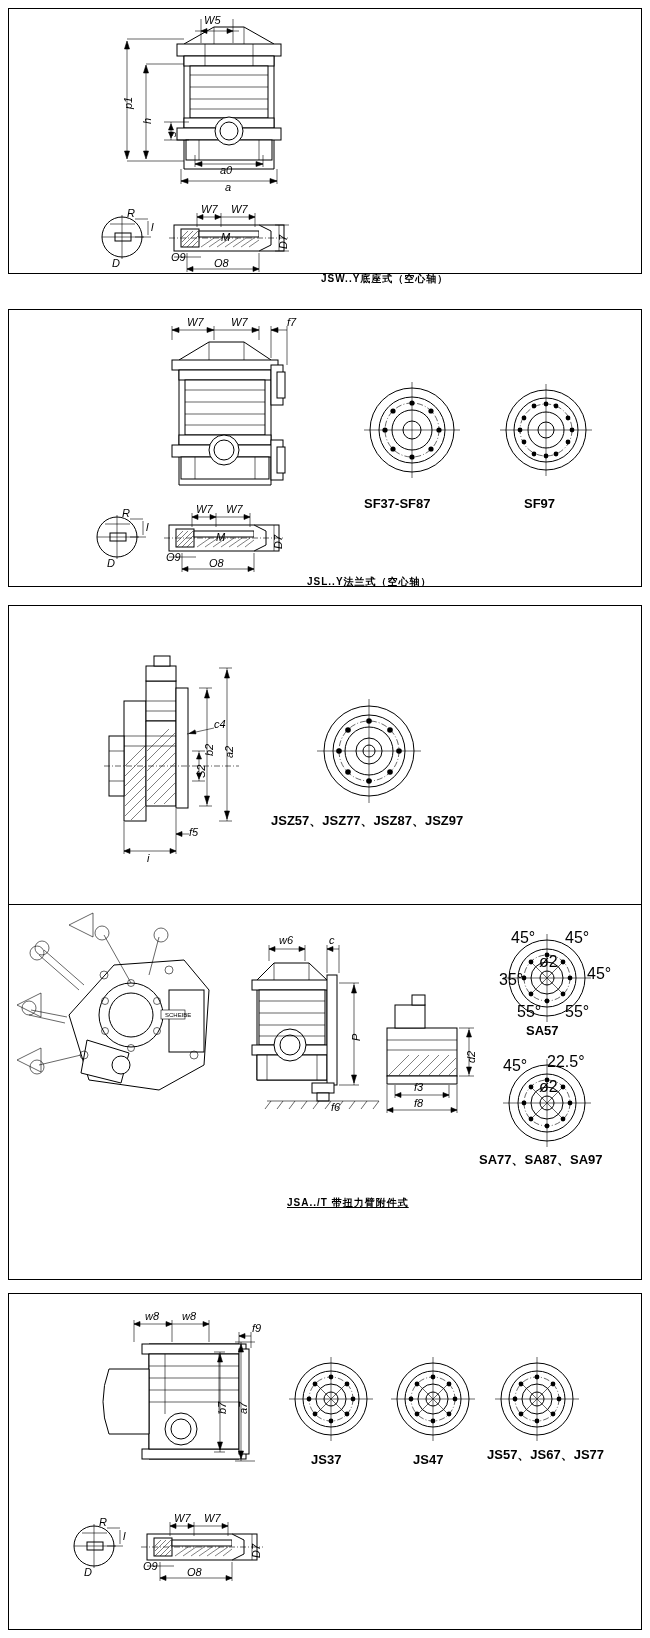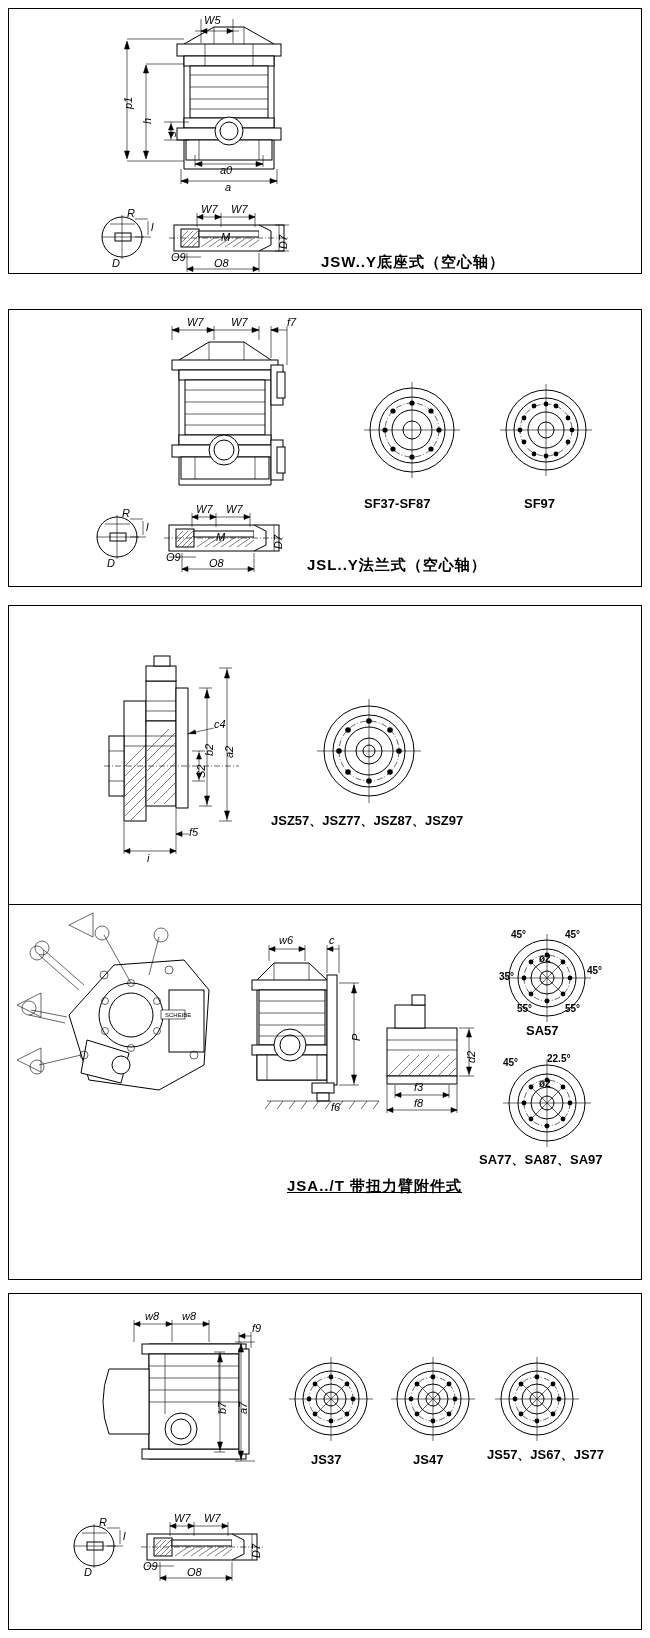--- a/index.html
+++ b/index.html
@@ -1,24 +1,24 @@
 <!DOCTYPE html>
 <html><head>
 <meta charset="utf-8">
 <style>
   html,body{margin:0;padding:0;background:#ffffff;}
   body{width:650px;height:1638px;font-family:"Liberation Sans",sans-serif;color:#000;}
   .page{position:relative;width:650px;height:1638px;}
   .panel{position:absolute;left:8px;width:634px;border:1px solid #000;background:#fff;box-sizing:border-box;}
   .panel-inner{position:relative;width:100%;height:100%;}
   .cap{position:absolute;font-weight:bold;white-space:nowrap;}
-  .cap-cn{font-size:15px;letter-spacing:1px;}
+  .cap-cn{font-size:10px;letter-spacing:1px;margin-top:19px;}
   .cap-en{font-size:13px;}
   .lbl{position:absolute;font-style:italic;font-size:11px;white-space:nowrap;}
-  .lbl-u{position:absolute;font-size:10px;white-space:nowrap;font-weight:bold;}
+  .lbl-u{position:absolute;font-size:16px;white-space:nowrap;}
   svg{display:block;position:absolute;top:0;left:0;overflow:visible;}
   .ln{stroke:#000;fill:none;stroke-width:1;}
   .thin{stroke:#000;fill:none;stroke-width:.6;}
   .dash{stroke:#000;fill:none;stroke-width:.6;stroke-dasharray:6 2 1 2;}
   .hatch{stroke:#000;fill:none;stroke-width:.5;}
   .dot{fill:#000;}
   .rot{transform-origin:0 0;}
 </style>
 </head>
 <body>

